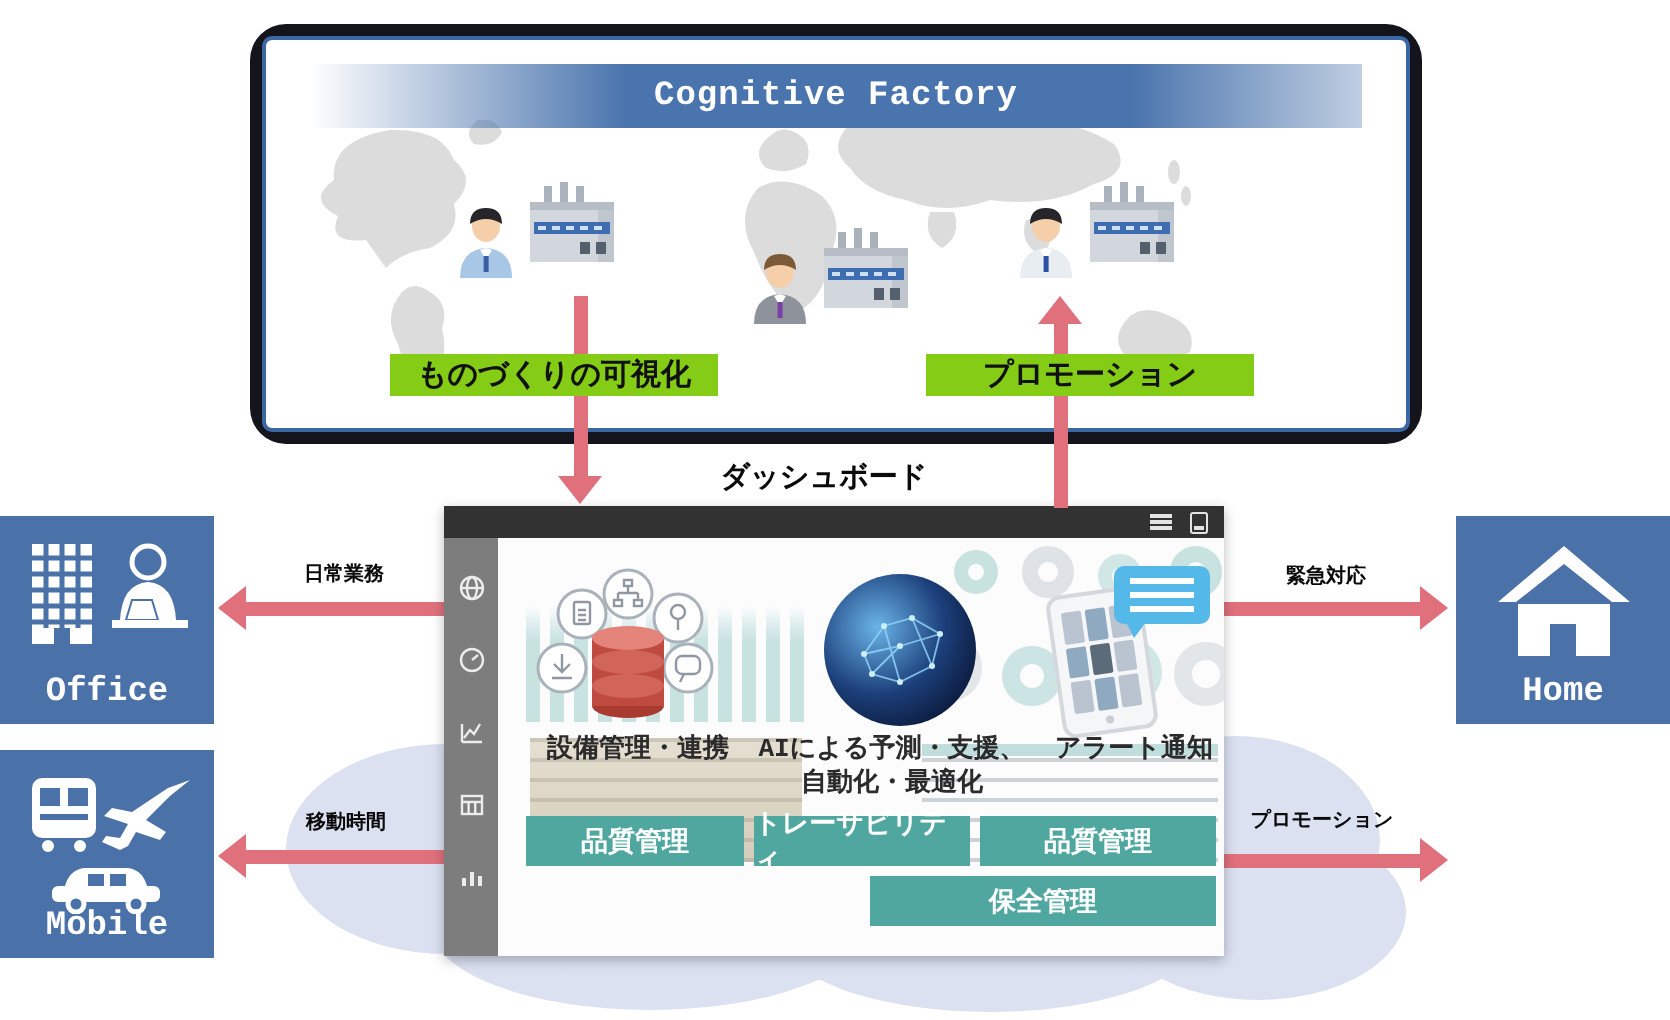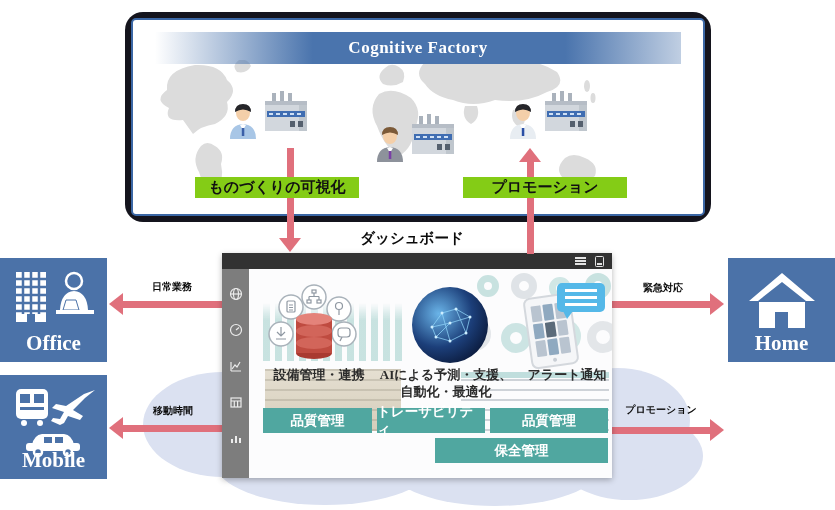--- a/index.html
+++ b/index.html
@@ -1,18 +1,18 @@
 <!DOCTYPE html>
 <html><head>
 <meta charset="utf-8">
 <style>
 * { margin:0; padding:0; box-sizing:border-box; }
 body { background:#fff; }
 .stage { position:relative; width:835px; height:510px; background:#fff; overflow:hidden;
-  font-family:Liberation Serif, serif; }
+  font-family:Liberation Mono, monospace; }
 
 
 .cloud { position:absolute; background:#dbe1f1; border-radius:50%; z-index:1; }
 .cl1 { left:143px; top:372px; width:160px; height:105px; }
 .cl2 { left:215px; top:420px; width:220px; height:85px; }
 .cl3 { left:390px; top:428px; width:210px; height:78px; }
 .cl4 { left:555px; top:412px; width:148px; height:88px; }
 .cl5 { left:545px; top:368px; width:145px; height:105px; }
 .cl6 { left:250px; top:380px; width:350px; height:110px; border-radius:60px; }
 
@@ -128,21 +128,21 @@
 .al-home     { left:603px; top:281px; width:120px; }
 .al-customer { left:592px; top:403px; width:138px; }
 
 
 .node { position:absolute; width:107px; height:104px; background:#4b72a8; z-index:20; }
 .n-office   { left:0;     top:258px; }
 .n-mobile   { left:0;     top:375px; }
 .n-home     { left:728px; top:258px; }
 .n-customer { left:728px; top:373px; }
 .node-label { position:absolute; left:0; bottom:6px; width:100%; text-align:center;
-  color:#fff; font-size:21px; font-weight:bold; }
+  color:#fff; font-size:17px; font-weight:bold; }
 .node-art { position:absolute; left:50%; transform:translateX(-50%); top:8px; }
 </style>
 </head>
 <body>
 
 <div class="stage">
 
   <div>
     <div class="cloud cl1"></div>
     <div class="cloud cl2"></div>

